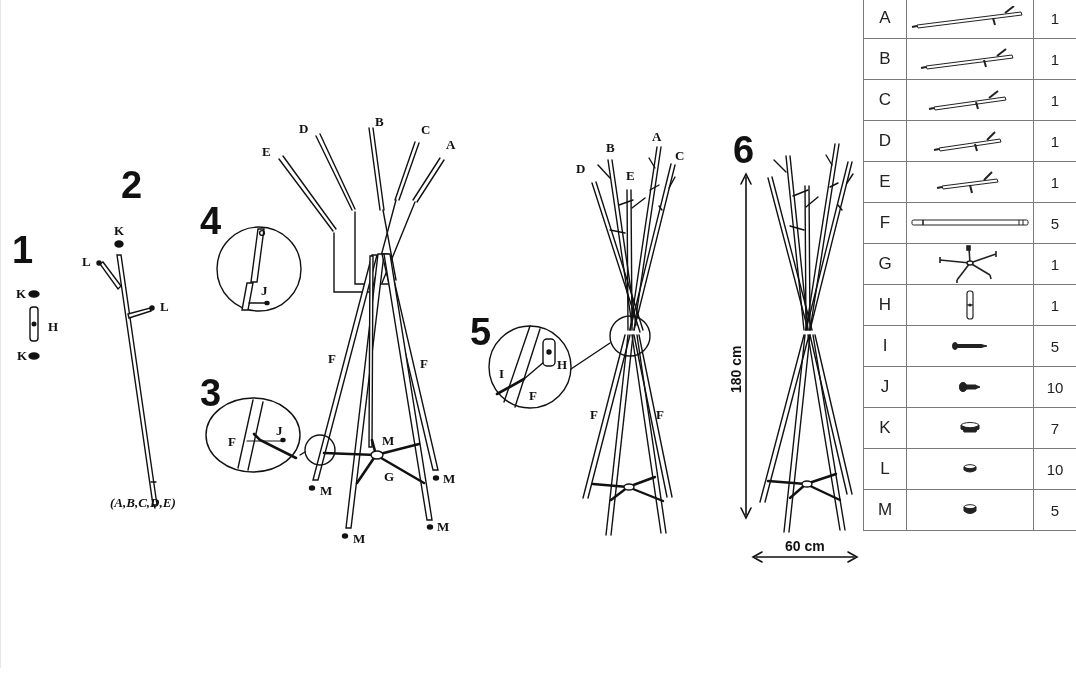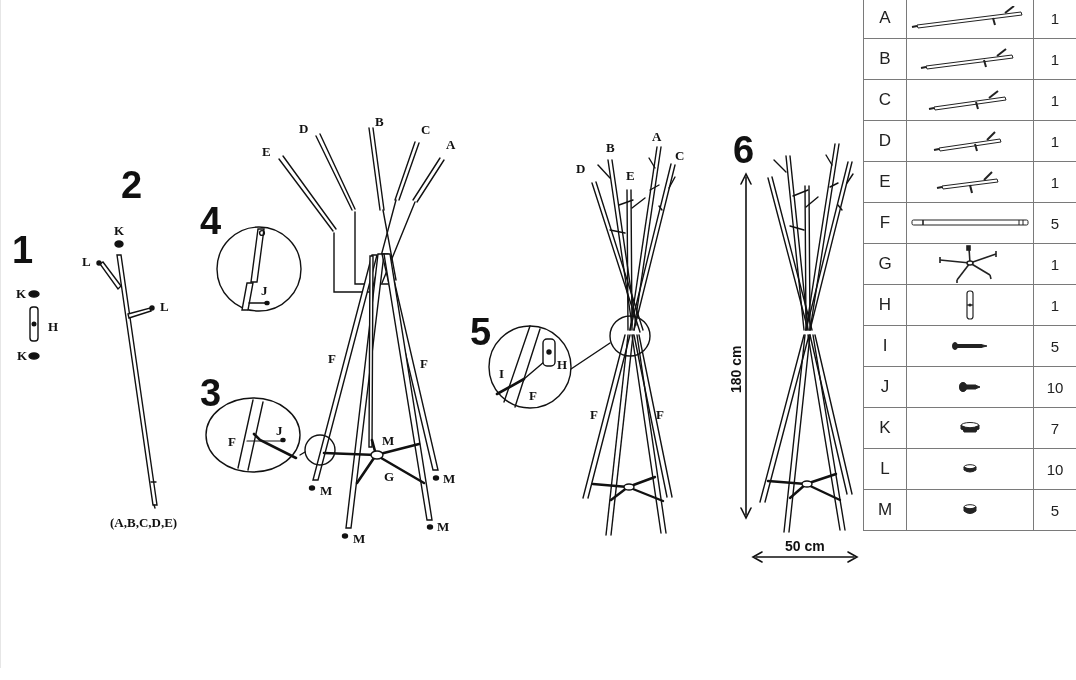--- a/index.html
+++ b/index.html
@@ -206,21 +206,21 @@
   <div class="step-num" style="left:470px;top:313px;">5</div>
   <div class="step-num" style="left:733px;top:131px;">6</div>
 
   <div class="lbl" style="left:16px;top:287px;">K</div>
   <div class="lbl" style="left:48px;top:320px;">H</div>
   <div class="lbl" style="left:17px;top:349px;">K</div>
 
   <div class="lbl" style="left:114px;top:224px;">K</div>
   <div class="lbl" style="left:82px;top:255px;">L</div>
   <div class="lbl" style="left:160px;top:300px;">L</div>
-  <div class="lbl" style="left:110px;top:516px;">(A,B,C,D,E)</div>
+  <div class="lbl" style="left:110px;top:496px;font-style:italic;">(A,B,C,D,E)</div>
 
   <div class="lbl" style="left:262px;top:145px;">E</div>
   <div class="lbl" style="left:299px;top:122px;">D</div>
   <div class="lbl" style="left:375px;top:115px;">B</div>
   <div class="lbl" style="left:421px;top:123px;">C</div>
   <div class="lbl" style="left:446px;top:138px;">A</div>
   <div class="lbl" style="left:261px;top:284px;">J</div>
   <div class="lbl" style="left:328px;top:352px;">F</div>
   <div class="lbl" style="left:420px;top:357px;">F</div>
 
@@ -238,21 +238,21 @@
   <div class="lbl" style="left:626px;top:169px;">E</div>
   <div class="lbl" style="left:652px;top:130px;">A</div>
   <div class="lbl" style="left:675px;top:149px;">C</div>
   <div class="lbl" style="left:499px;top:367px;">I</div>
   <div class="lbl" style="left:557px;top:358px;">H</div>
   <div class="lbl" style="left:529px;top:389px;">F</div>
   <div class="lbl" style="left:590px;top:408px;">F</div>
   <div class="lbl" style="left:656px;top:408px;">F</div>
 
   <div class="dim vert" style="left:728px;top:393px;">180 cm</div>
-  <div class="dim" style="left:785px;top:538px;">50 cm</div>
+  <div class="dim" style="left:785px;top:538px;">60 cm</div>
 
   <table class="parts">
     <tbody>
       <tr>
         <td class="code">A</td>
         <td class="pic">
           <svg width="118" height="24" viewBox="0 0 118 24" fill="#fff" stroke="#222" stroke-width="1">
               <path d="M6 19 L110 6 L111 9 L7 22 Z"></path>
               <line x1="1" y1="21" x2="6" y2="20" stroke-width="2"></line>
               <line x1="94" y1="7" x2="103" y2="0" stroke-width="2"></line>

